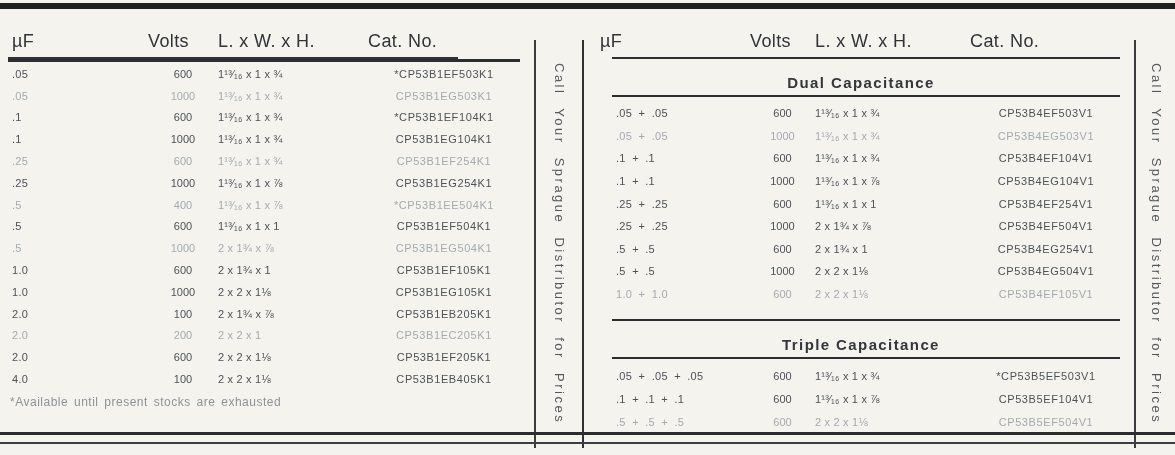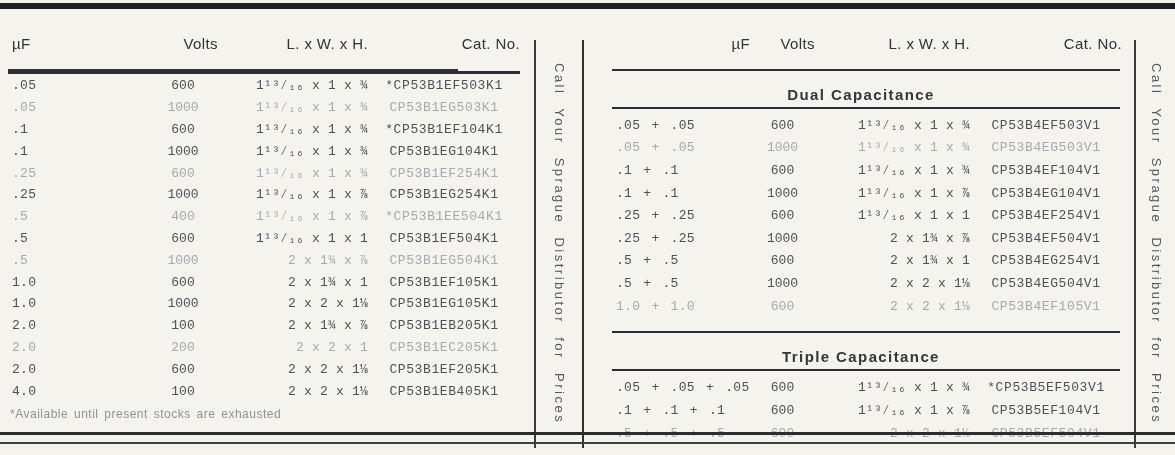--- a/index.html
+++ b/index.html
@@ -21,55 +21,55 @@
     position: absolute; left: 0; top: 432px; width: 1175px; height: 7px;
     border-top: 3px solid #2a2c2e;
     border-bottom: 2px solid #3d4043;
   }
 
   
   .cap-table { position: absolute; top: 26px; }
   .cap-table.left  { left: 8px;   width: 512px; }
   .cap-table.right { left: 600px; width: 522px; }
 
-  .thead { display: grid; align-items: end; height: 26px; padding-bottom: 17px;
-           color: #303338; font-size: 15px; letter-spacing: .4px; }
+  .thead { display: grid; align-items: end; height: 26px; padding-bottom: 5px;
+           color: #303338; font-size: 18px; letter-spacing: .4px; }
   .left  .thead, .left  .row { grid-template-columns: 140px 70px 150px 152px; }
   .right .thead, .right .row { grid-template-columns: 150px 65px 155px 152px; }
 
-  .thead .col { text-align: right; }
+  .thead .col { text-align: left; }
   .left .thead .col-uf { text-align: left; padding-left: 4px; }
 
   .head-rule    { border-top: 2px solid #2e3033; }
   .left  .head-rule { width: 450px; }
   .right .head-rule { width: 508px; margin-left: 12px; }
 
   .section-title {
     text-align: center; font-weight: bold; color: #33363a;
     font-size: 15px; letter-spacing: 1.4px;
     height: 20px; line-height: 20px; margin-top: 2px;
   }
   .right .section-title { margin-top: 12px; height: 24px; line-height: 24px; }
   .section-rule { border-top: 3px solid #2b2d30; }
   .right .section-rule { border-top: 2.5px solid #2b2d30; width: 508px; margin-left: 12px; }
   .mid-rule { border-top: 2px solid #2b2d30; width: 508px; margin-left: 12px; margin-top: 14px; }
 
   .rows { margin-top: 1px; }
   .right .rows { margin-top: 5px; }
   .row { display: grid; align-items: center; height: 21.8px;
-         font-size: 13px; color: #4d5258; font-family: Liberation Mono, monospace; }
+         font-size: 11px; color: #4d5258; }
   .right .rows.dual-rows .row { height: 22.6px; }
   .right .rows.triple-rows .row { height: 23px; }
   .row.faded { color: #a4aab0; }
 
   .cell { white-space: nowrap; }
   .uf-cell    { text-align: left; padding-left: 4px; letter-spacing: .3px; }
   .right .uf-cell { padding-left: 16px; word-spacing: 3px; }
   .volts-cell { text-align: center; }
-  .dims-cell  { text-align: right; letter-spacing: .2px; }
+  .dims-cell  { text-align: left; letter-spacing: .2px; }
   .cat-cell   { text-align: center; letter-spacing: .6px; }
 
   .footnote {
     margin-top: 5px; padding-left: 2px;
     font-size: 12px; letter-spacing: .5px; word-spacing: 2px; color: #8d9299;
   }
 
   
   .strip { position: absolute; top: 40px; height: 408px;
            display: flex; align-items: center; justify-content: center; }

